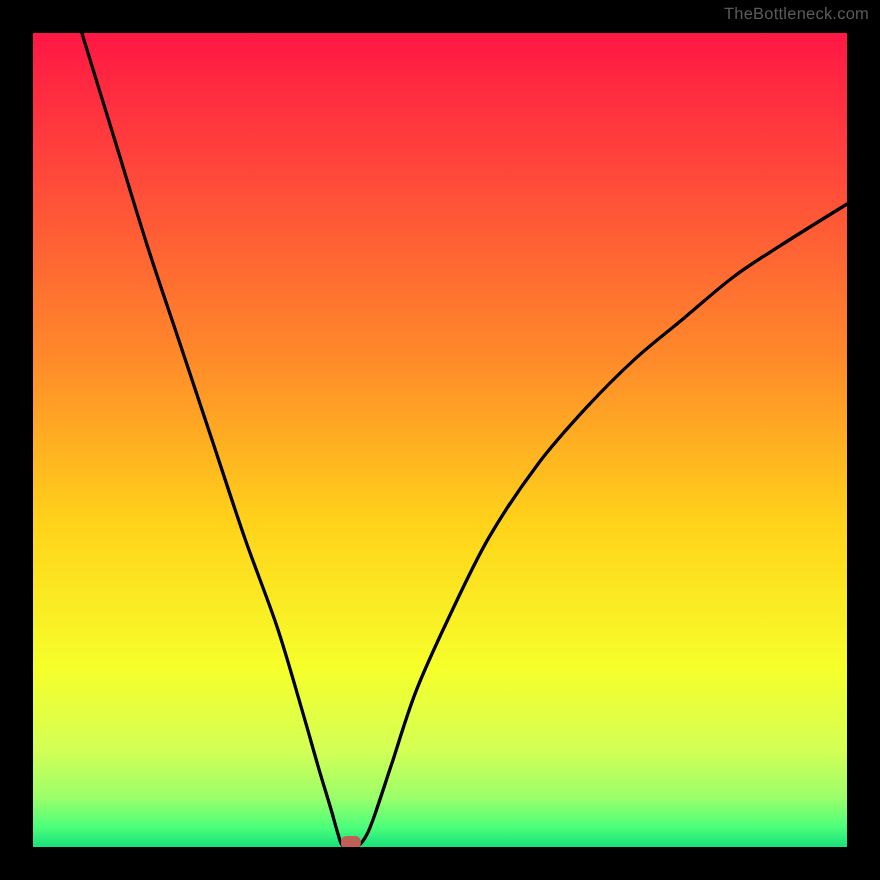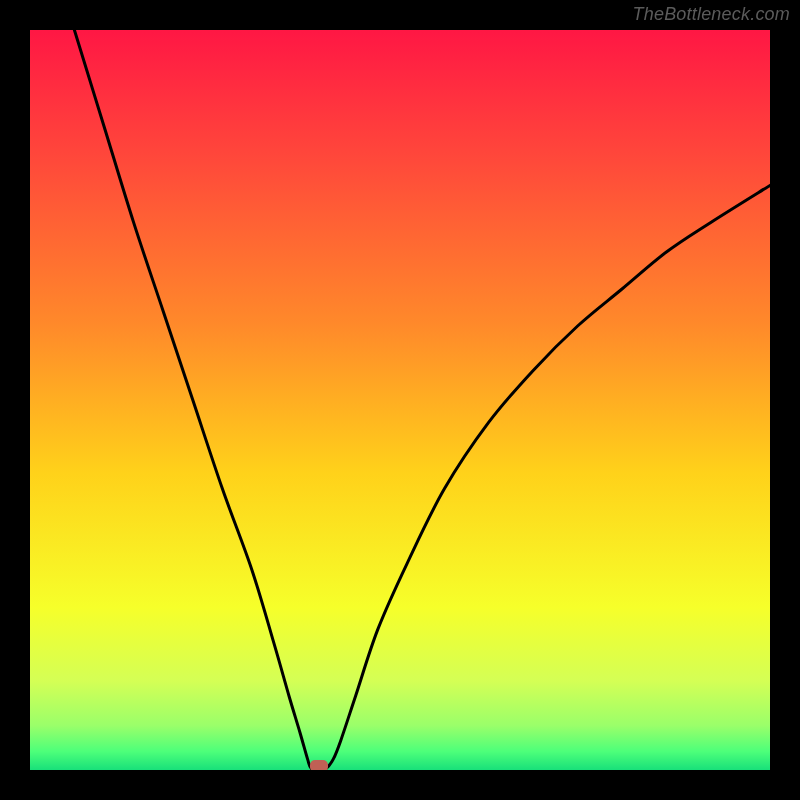--- a/index.html
+++ b/index.html
@@ -15,25 +15,24 @@
     position: relative;
     width: 800px;
     height: 800px;
     background: #000;
   }
   .watermark {
     position: absolute;
     top: 4px;
     right: 10px;
     color: #5b5b5b;
-    font-size: 18px;
+    font-size: 15px;
     font-weight: 500;
     letter-spacing: 0.2px;
     z-index: 5;
-    font-style: italic;
   }
   .plot {
     position: absolute;
     left: 30px;
     top: 30px;
     width: 740px;
     height: 740px;
     overflow: hidden;
   }
   .plot svg {

